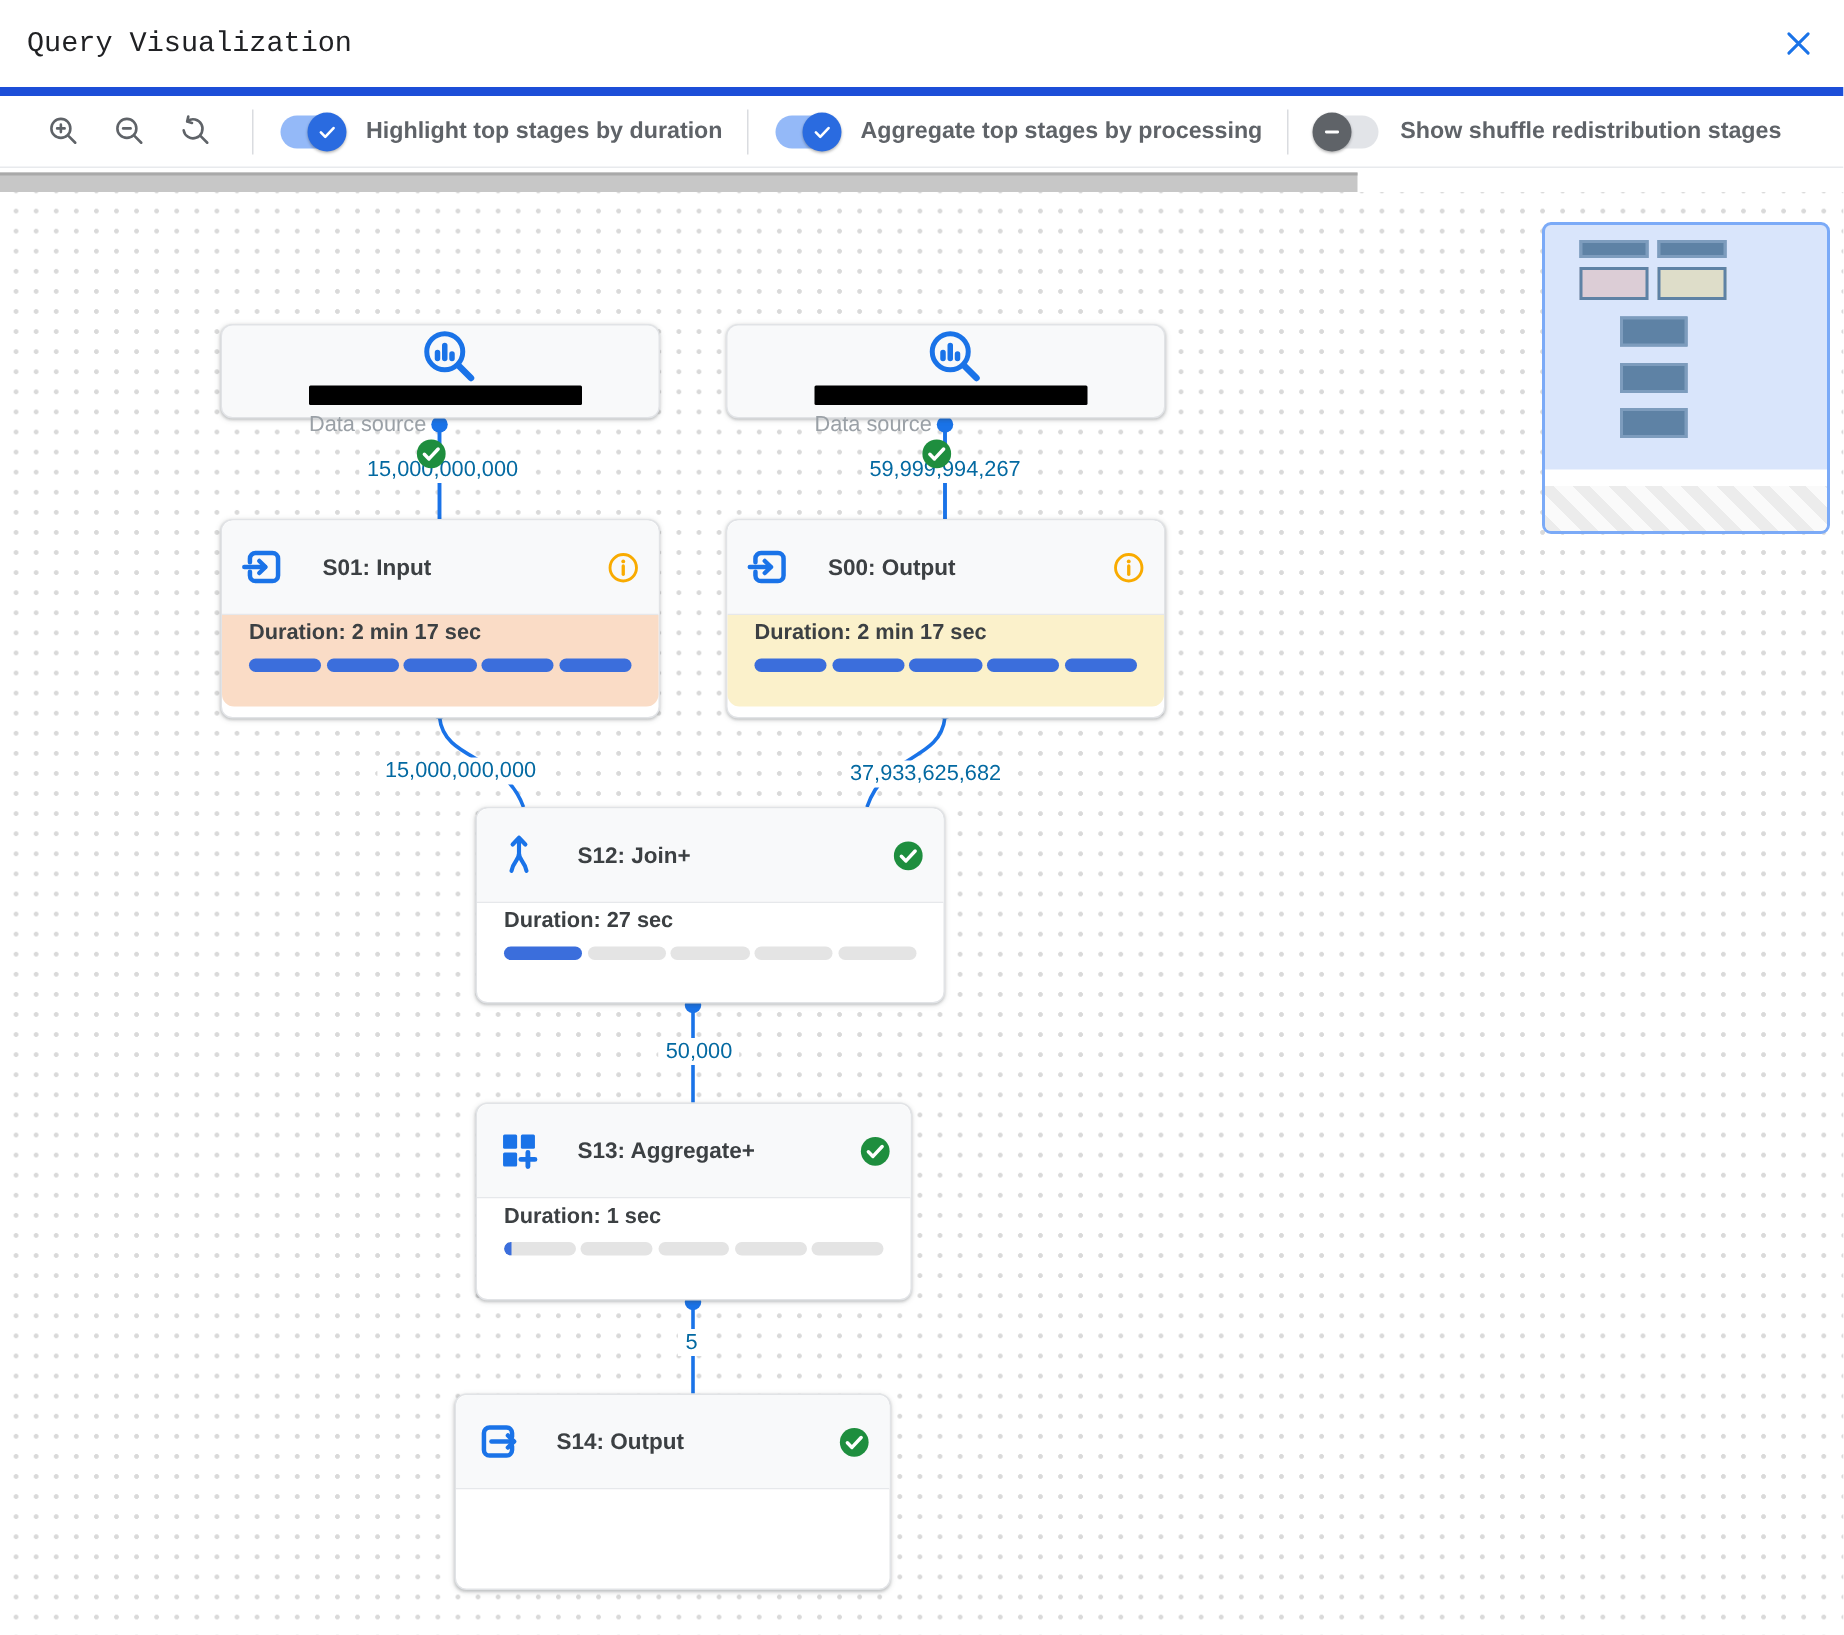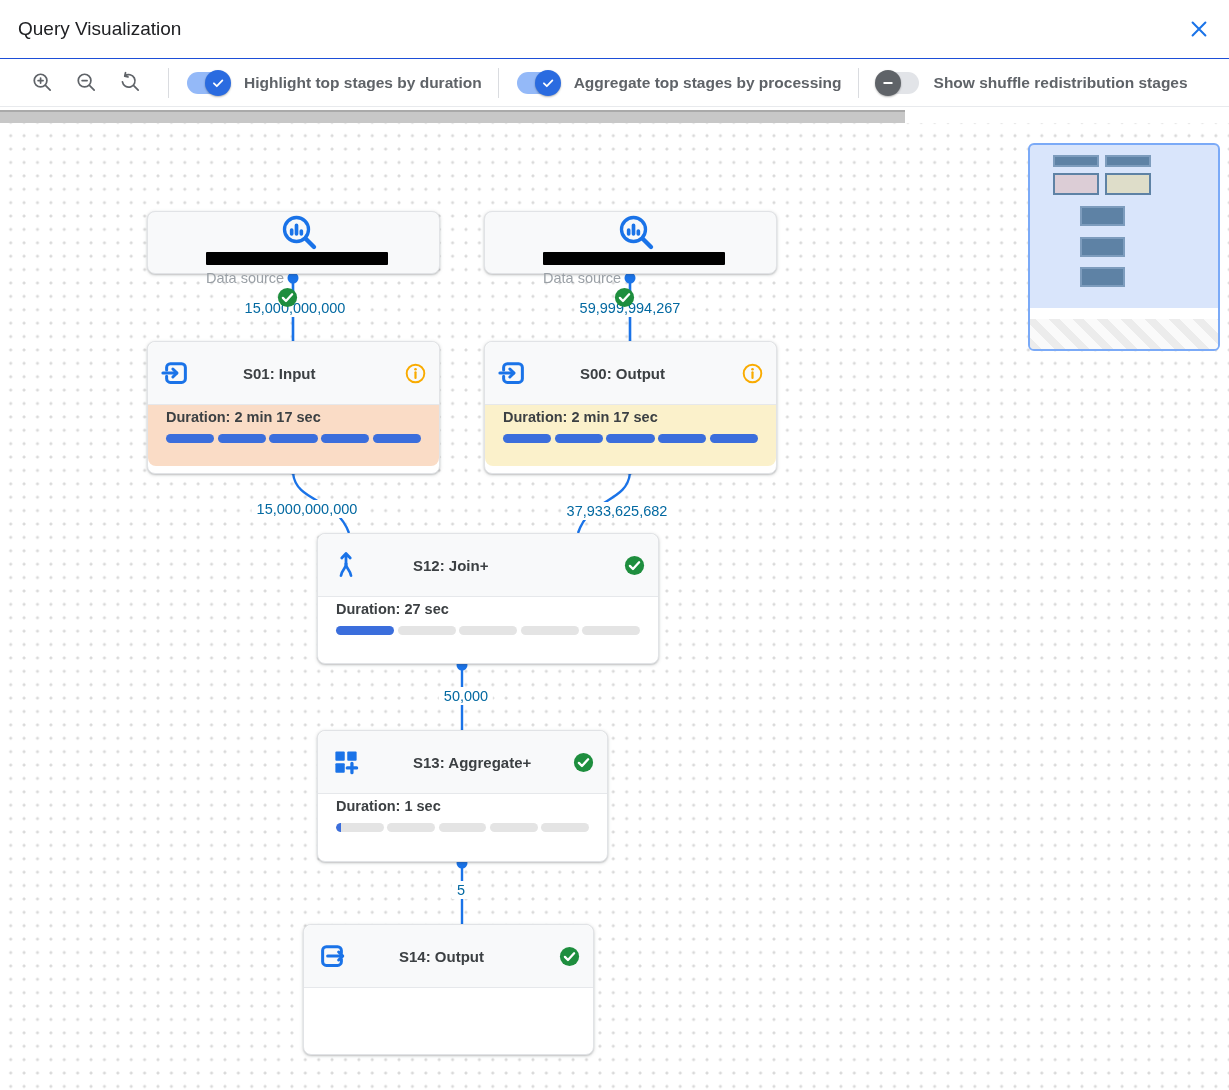--- a/index.html
+++ b/index.html
@@ -2,21 +2,21 @@
 <html><head>
 <meta charset="utf-8">
 <style>
   html,body{margin:0;padding:0;}
   body{
     width:1229px;height:1090px;overflow:hidden;background:#fff;
     font-family:"Liberation Sans",sans-serif;-webkit-font-smoothing:antialiased;
     color:#202124;position:relative;
   }
   
-  .hdr{height:58px;display:flex;align-items:center;padding:0 18px;border-bottom:1px solid #1d4ed8;position:relative;background:#fff;}
+  .hdr{height:58px;display:flex;align-items:center;padding:0 18px;border-bottom:6px solid #1d4ed8;position:relative;background:#fff;font-family:Liberation Mono, monospace;}
   .hdr-title{font-size:19px;color:#202124;}
   .close-btn{position:absolute;right:16px;top:15px;width:28px;height:28px;display:flex;align-items:center;justify-content:center;cursor:pointer;background:none;border:none;padding:0;}
   
   .tbar{height:47px;display:flex;align-items:center;border-bottom:1px solid #e8eaed;background:#fff;padding-left:20px;}
   .zbtn{background:none;border:none;padding:0;margin:0 9px;width:26px;height:26px;display:flex;align-items:center;justify-content:center;cursor:pointer;}
   .vdiv{width:1px;height:30px;background:#dadce0;margin:0 16px;}
   .toggle{position:relative;width:46px;height:26px;flex:0 0 auto;cursor:pointer;}
   .toggle .track{position:absolute;left:2px;top:2px;width:42px;height:22px;border-radius:11px;background:#94b9f8;}
   .toggle .thumb{position:absolute;top:0;width:26px;height:26px;border-radius:50%;display:flex;align-items:center;justify-content:center;box-shadow:0 1px 2px rgba(0,0,0,.3);}
   .toggle.on .thumb{right:0;background:#2a6be0;}
@@ -34,21 +34,21 @@
   .elabel{position:absolute;transform:translate(-50%,-50%);background:#fff;padding:1px 5px;font-size:14.5px;color:#0369a1;white-space:nowrap;}
   
   .node{position:absolute;border-radius:8px;background:#fff;border:1px solid #e1e3e6;
     box-shadow:0 1px 2px rgba(60,64,67,.25),0 1px 4px rgba(60,64,67,.12);box-sizing:border-box;cursor:pointer;flex-direction:column;}
   .node.ds{display:flex;align-items:center;background:#f8f9fa;}
   .ds-icon{margin-left:11px;flex:0 0 auto;}
   .ds-body{flex:1;margin-left:7px;min-width:0;}
   .redacted{width:182px;height:13px;background:#000;border-radius:1px;margin-bottom:5px;}
   .ds-label{font-size:14.5px;color:#9aa0a6;}
   .node .status{flex:0 0 auto;margin-right:12px;}
-  .stage-header{height:62px;display:flex;align-items:center;background:#f8f9fa;border-bottom:1px solid #e6e8eb;border-radius:8px 8px 0 0;gap:28px;}
+  .stage-header{height:62px;display:flex;align-items:center;background:#f8f9fa;border-bottom:1px solid #e6e8eb;border-radius:8px 8px 0 0;}
   .stage-icon{margin-left:13px;flex:0 0 auto;}
   .stage-title{flex:1;margin-left:24px;font-size:15px;font-weight:700;color:#3c4043;}
   .stage-body{padding:4px 18px 0 18px;border-radius:0 0 8px 8px;height:57px;box-sizing:content-box;}
   .stage-body.hl-duration{background:#fadcc6;}
   .stage-body.hl-processing{background:#fbf1cb;}
   .dur{font-size:14.5px;font-weight:700;color:#3c4043;}
   .bar{display:flex;gap:3.5px;margin-top:9px;height:9px;}
   .seg{flex:1;background:#e4e4e4;border-radius:4.5px;position:relative;overflow:hidden;}
   .seg.f{background:#3b6edc;}
   .sliver{position:absolute;left:0;top:0;bottom:0;background:#3b6edc;border-radius:4.5px 0 0 4.5px;}
@@ -236,21 +236,21 @@
       <div class="bar">
         <span class="seg f"></span>
           <span class="seg f"></span>
           <span class="seg f"></span>
           <span class="seg f"></span>
           <span class="seg f"></span>
       </div>
     </div>
   </div>
 
-  <div class="node" style="left:317px;top:410px;width:342px;height:131px">
+  <div class="node" style="left:317px;top:410px;width:313px;height:131px">
     <div class="stage-header">
       <svg class="stage-icon" width="30" height="30" viewBox="0 0 24 24" fill="none" stroke="#1a73e8" stroke-width="2.2" stroke-linecap="round" stroke-linejoin="round">
         <path d="M12 2.8 L8.6 6.4 M12 2.8 L15.4 6.4 M12 2.8 V11"></path>
         <path d="M12 11 C12 15 9 15 8 20.5"></path>
         <path d="M12 11 C12 15 15 15 16 20.5"></path>
       </svg>
       <div class="stage-title">S12: Join+</div>
       <svg class="status" width="23" height="23" viewBox="0 0 24 24">
         <circle cx="12" cy="12" r="10" fill="#1e8e3e"></circle>
           <path d="M7.2 12.4 L10.4 15.6 L16.8 8.7" stroke="#fff" stroke-width="2.4" fill="none" stroke-linecap="round" stroke-linejoin="round"></path>

